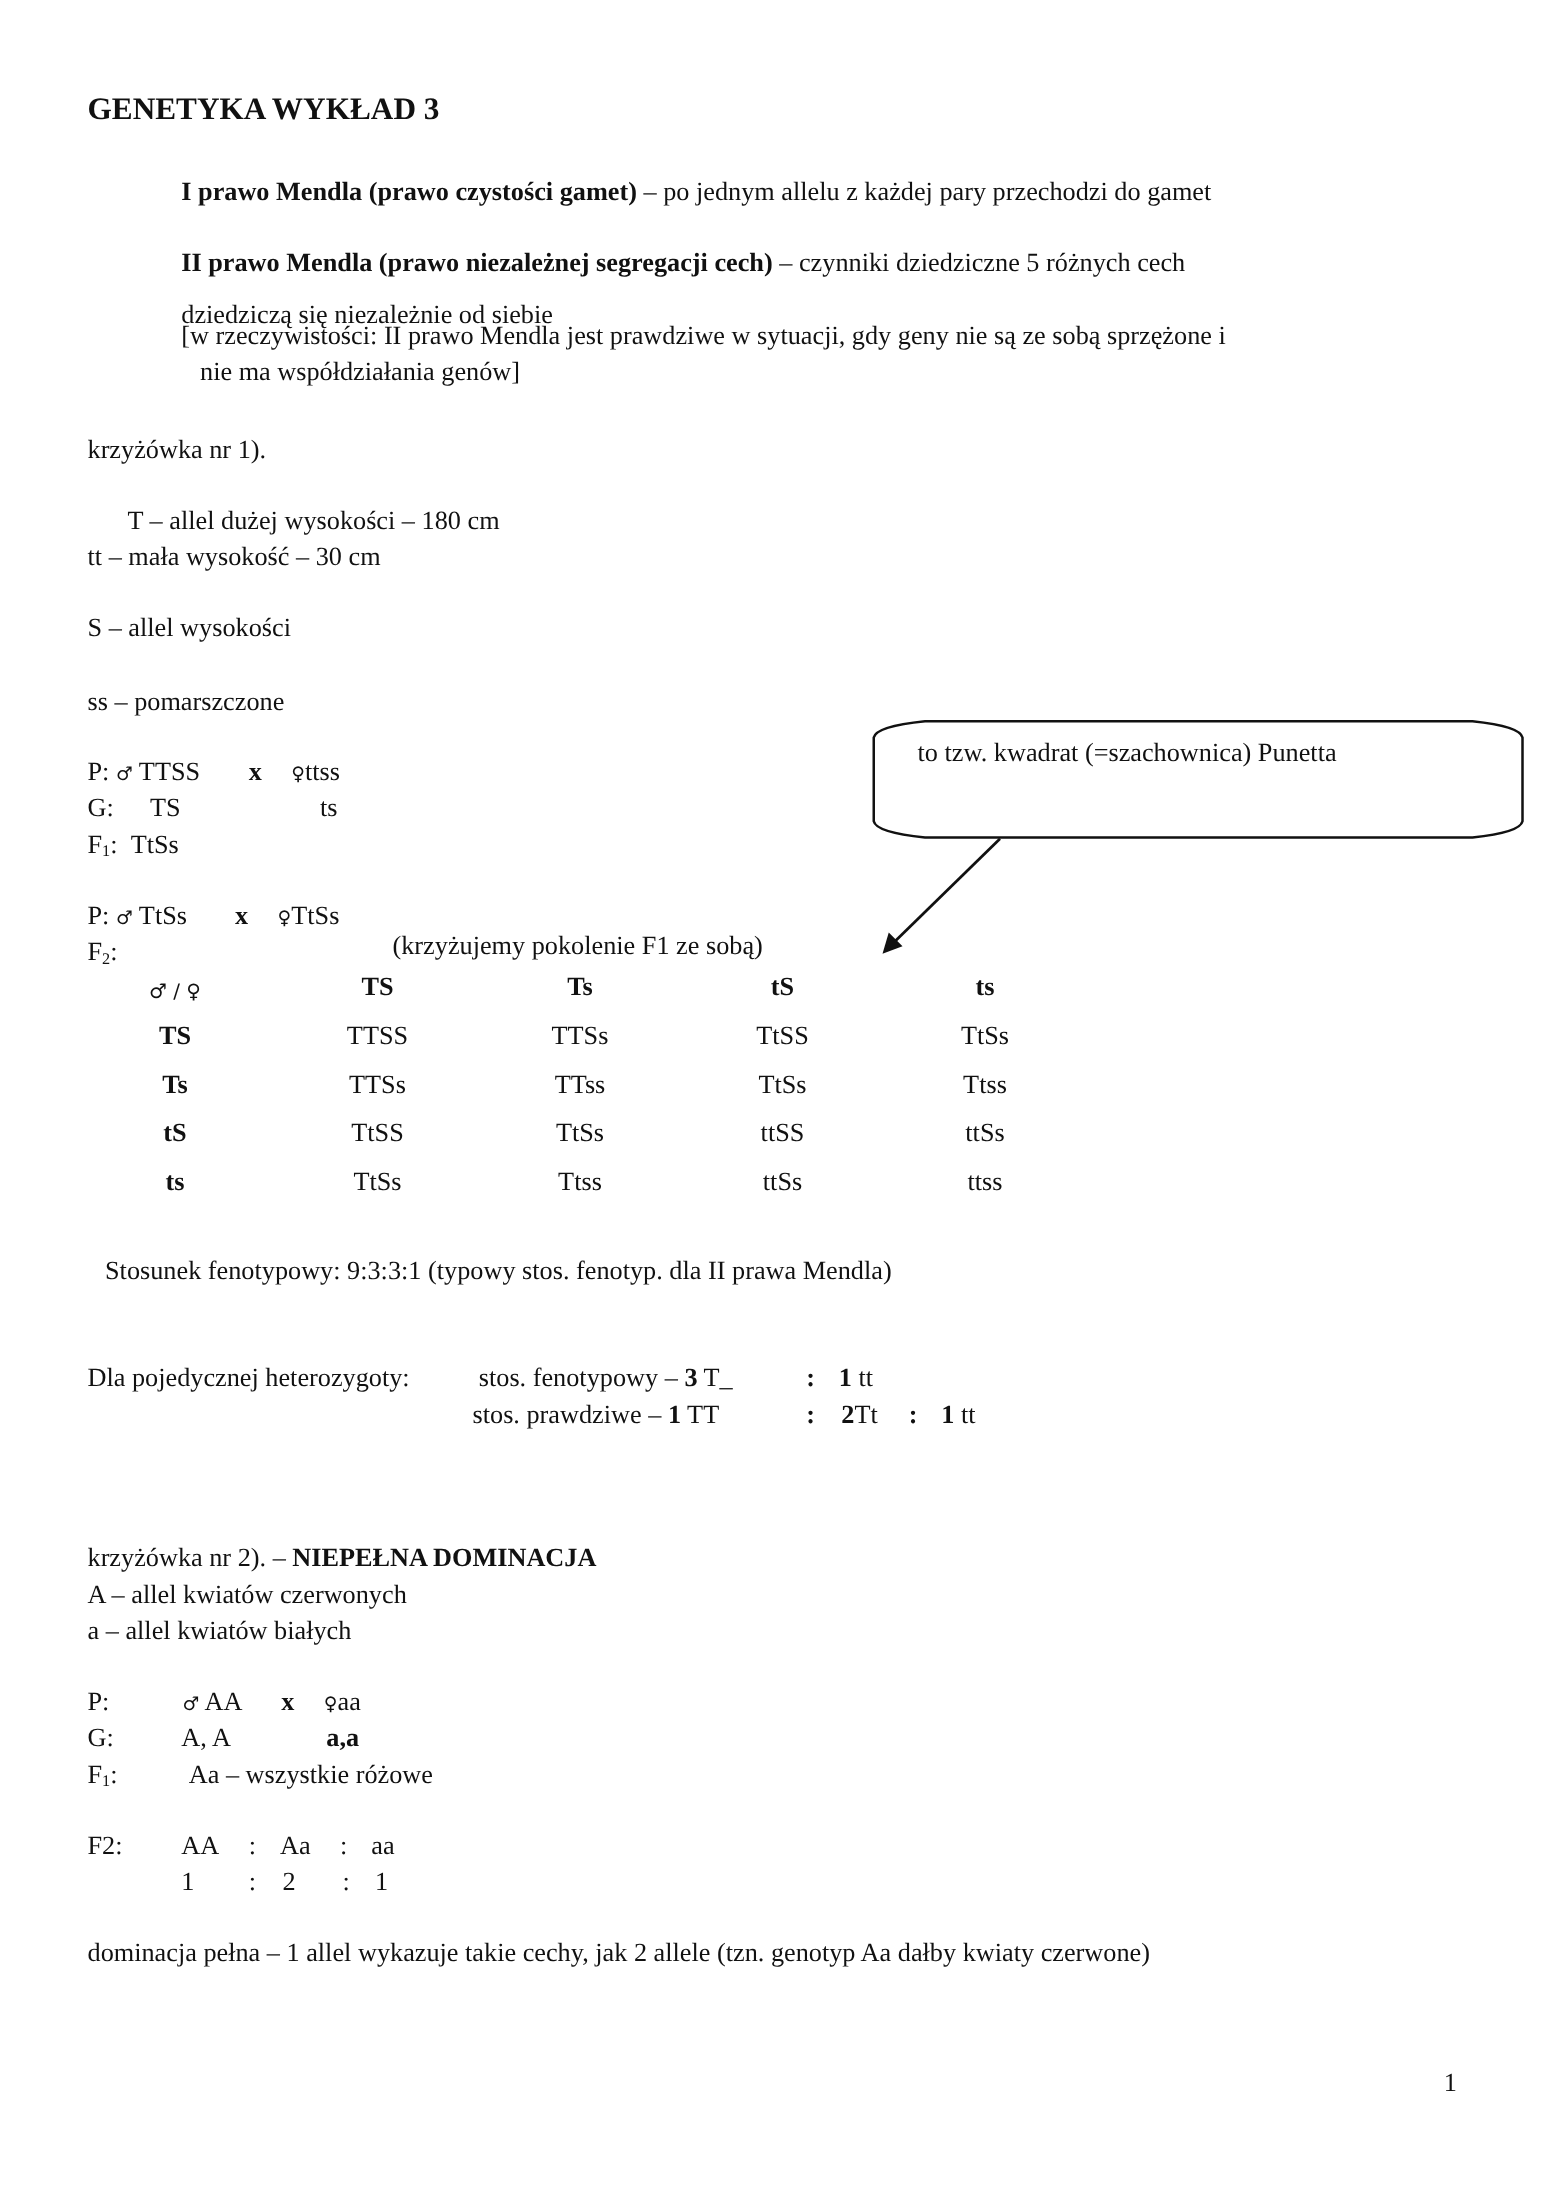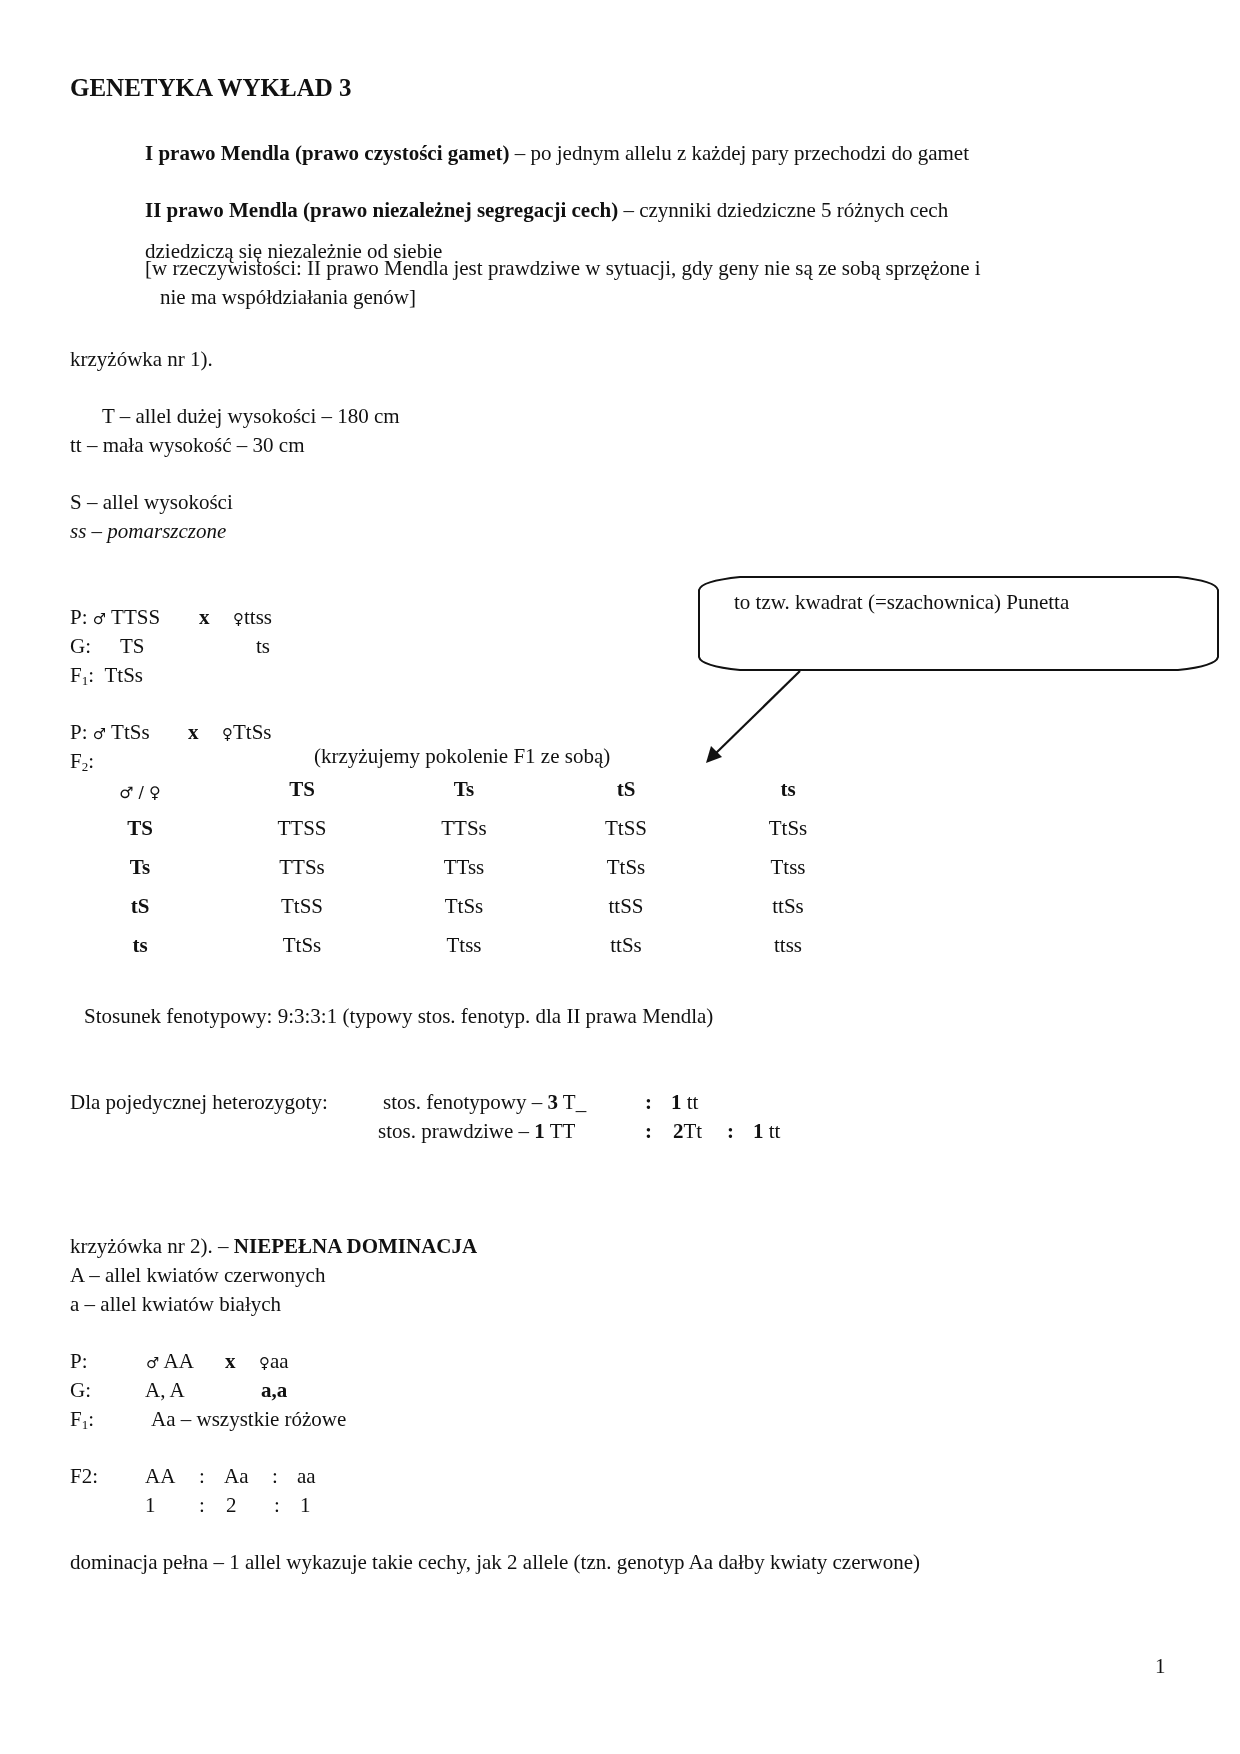--- a/index.html
+++ b/index.html
@@ -30,21 +30,21 @@
     <span class="b">II prawo Mendla (prawo niezależnej segregacji cech)</span><span> – czynniki dziedziczne 5 różnych cech</span>
   </div>
   <div class="ln" style="left:145px; top:239px;">dziedziczą się niezależnie od siebie</div>
   <div class="ln" style="left:145px; top:256px;"> [w rzeczywistości: II prawo Mendla jest prawdziwe w sytuacji, gdy geny nie są ze sobą sprzężone i</div>
   <div class="ln" style="left:160px; top:285px;">nie ma współdziałania genów]</div>
 
   <div class="ln" style="left:70px; top:347px;">krzyżówka nr 1).</div>
   <div class="ln" style="left:70px; top:404px;margin-left:32px;">T – allel dużej wysokości – 180 cm</div>
   <div class="ln" style="left:70px; top:433px;">tt – mała wysokość – 30 cm</div>
   <div class="ln" style="left:70px; top:490px;">S – allel wysokości</div>
-  <div class="ln" style="left:70px; top:519px;font-style:italic;">ss – pomarszczone</div>
+  <div class="ln" style="left:70px; top:549px;">ss – pomarszczone</div>
 
   <div class="ln" style="left:70px; top:605px;">
     <span>P:</span>
     <span class="sym">♂</span><span> TTSS</span>
   </div>
   <div class="ln b" style="left:199px; top:605px;">x</div>
   <div class="ln" style="left:233px; top:605px;">
     <span class="sym">♀</span><span>ttss</span>
   </div>
 

